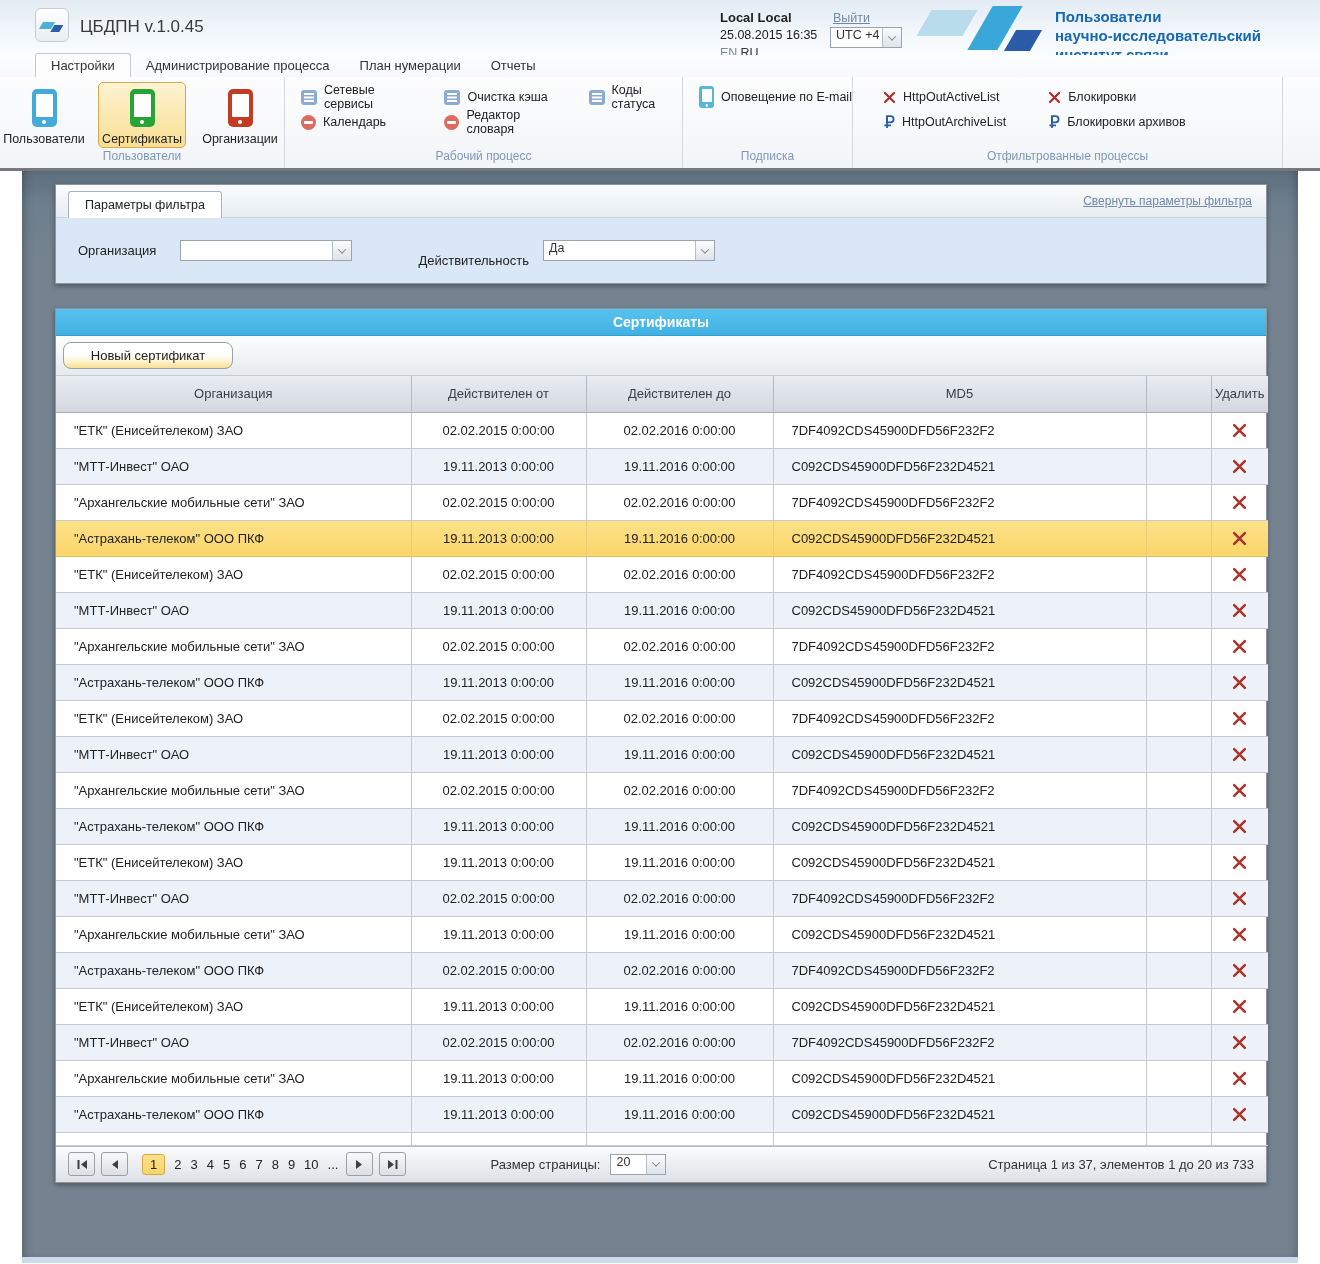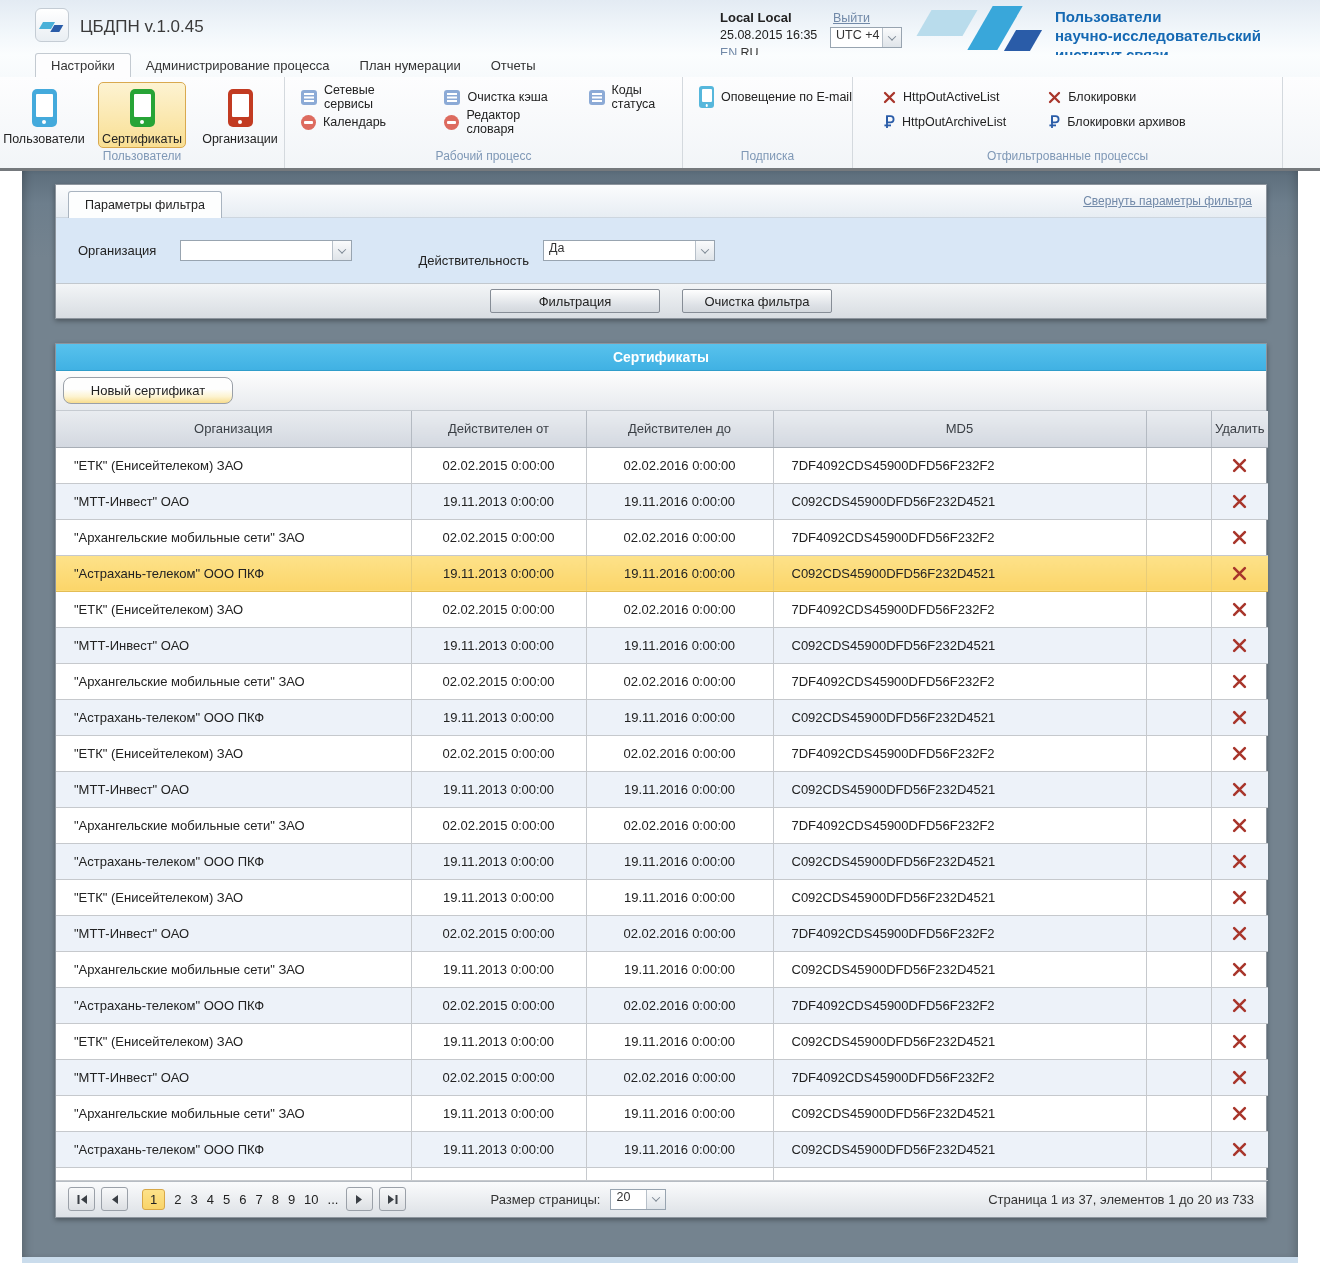--- a/index.html
+++ b/index.html
@@ -331,24 +331,20 @@
             <span class="chev"></span>
           </span>
       </div>
       <span class="f-label lbl-val">Действительность</span>
       <div class="selectbox sel-val">
         <span class="val">Да</span>
         <span class="arrow-zone">
             <span class="chev"></span>
           </span>
       </div>
-    </div>
-    <div class="filter-btnbar">
-      <button class="btn btn-filter">Фильтрация</button>
-      <button class="btn btn-clear">Очистка фильтра</button>
     </div>
   </div>
 
   <div class="panel table-panel">
     <div class="tbl-title">Сертификаты</div>
     <div class="tbl-toolbar">
       <button class="btn btn-new">Новый сертификат</button>
     </div>
     <table class="cert">
       <colgroup>

